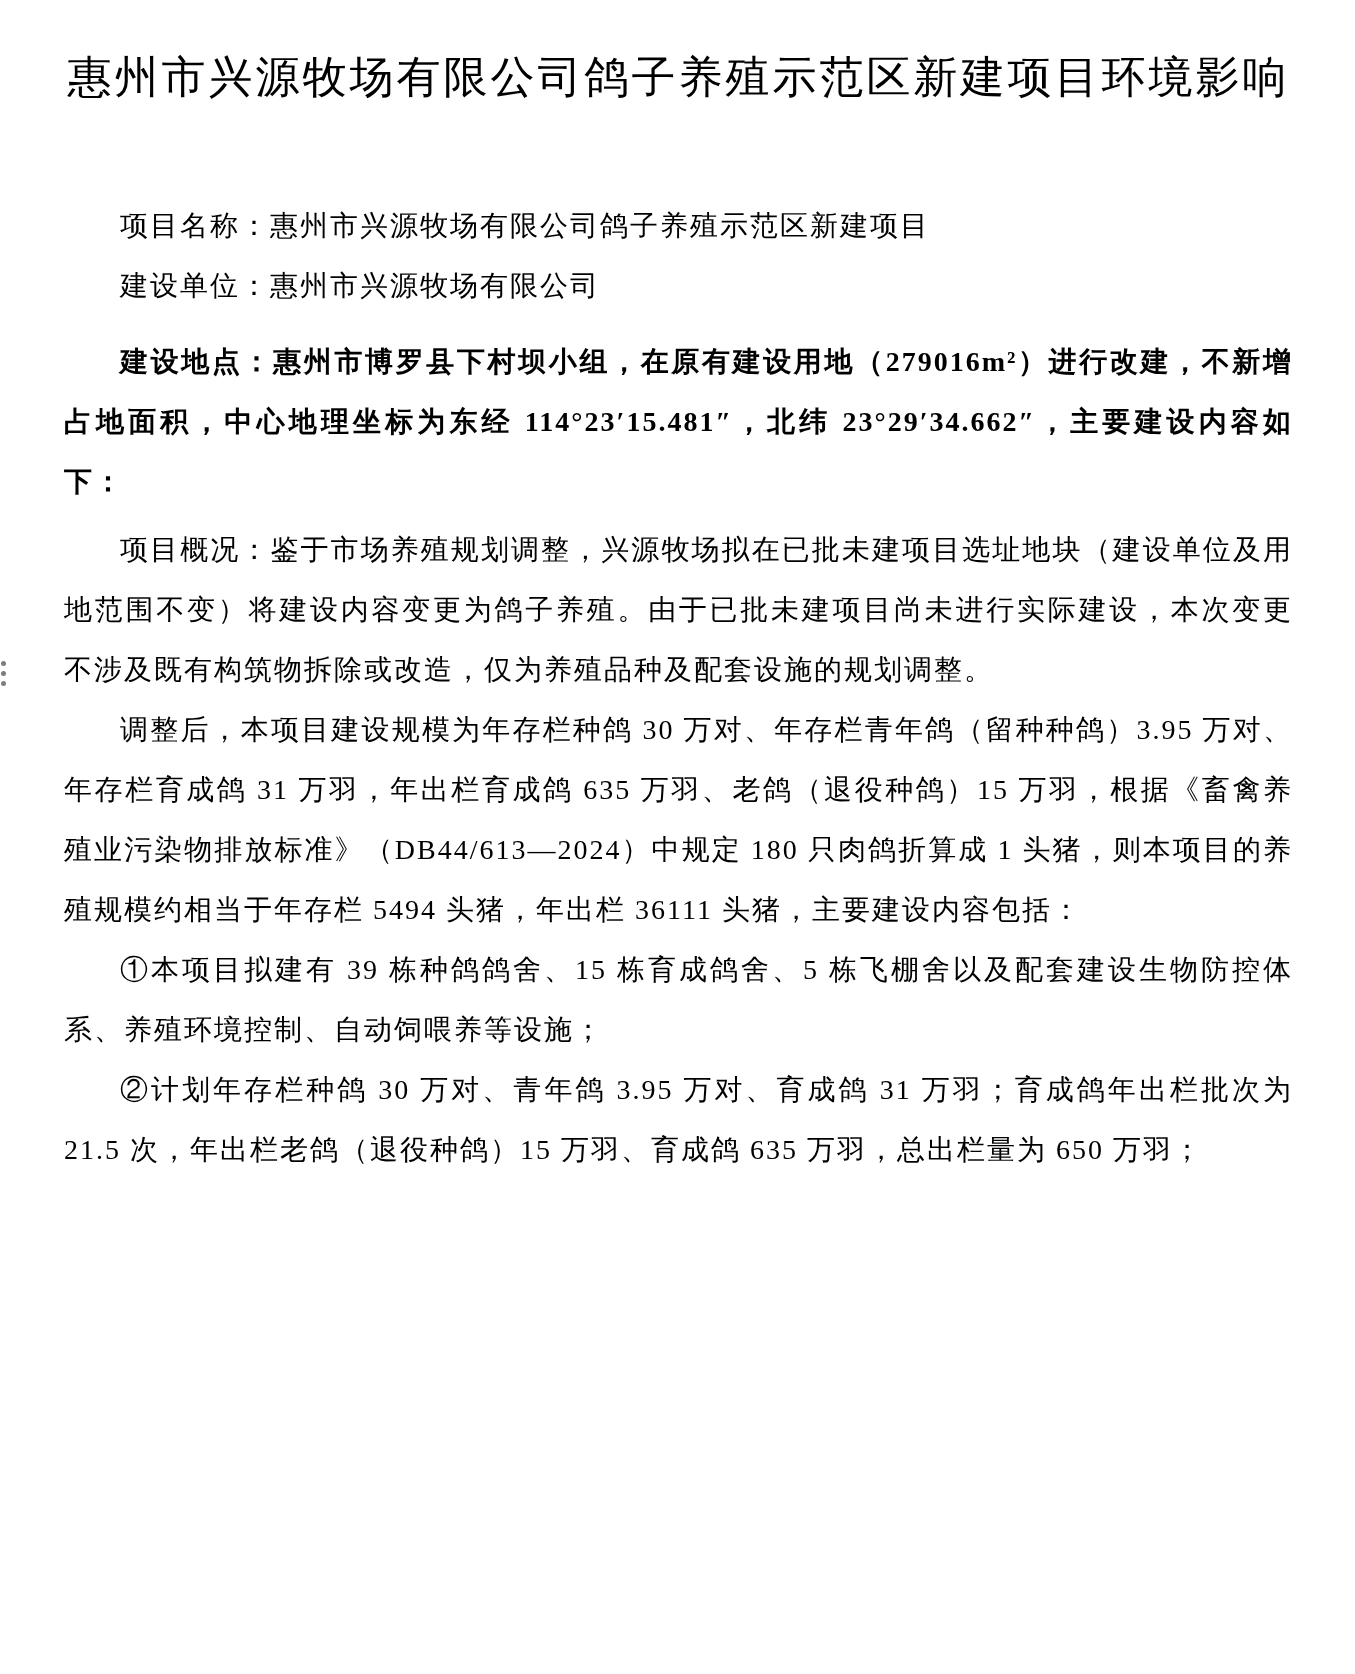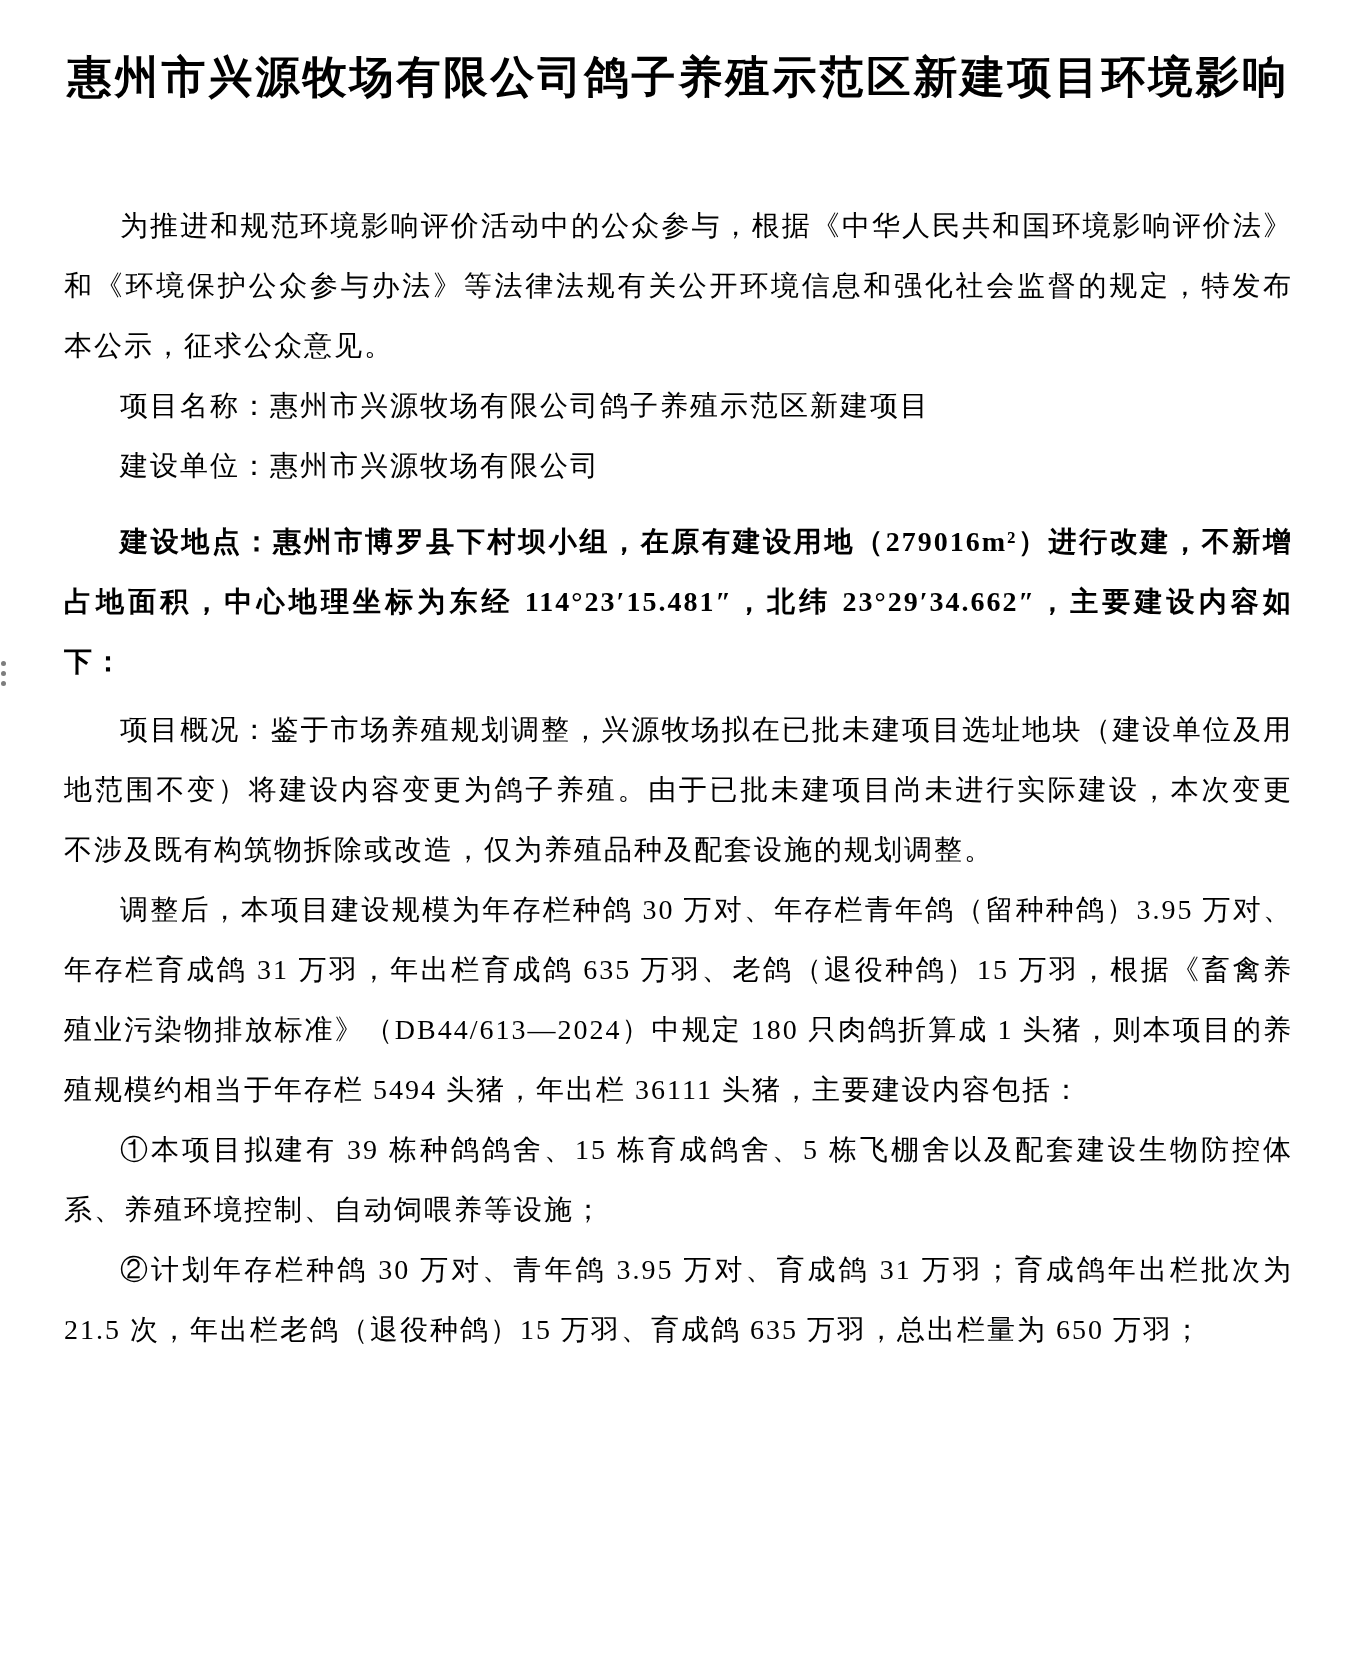--- a/index.html
+++ b/index.html
@@ -13,21 +13,21 @@
     height: 1674px;
     box-sizing: border-box;
     padding: 40px 62px 0 64px;
     background: #ffffff;
     color: #000000;
     overflow: hidden;
     font-family: "Liberation Serif", serif;
   }
   .doc-title {
     font-family: "Liberation Sans", sans-serif;
-    font-weight: bold;
+    font-weight: normal;
     font-size: 44px;
     line-height: 74px;
     letter-spacing: 3px;
     text-align: center;
     margin: 0 0 82px 0;
   }
   .title-line { display: block; }
   .para {
     font-size: 28px;
     line-height: 60px;
@@ -71,21 +71,20 @@
   <div class="edge-dots">
     <span class="dot"></span>
     <span class="dot"></span>
     <span class="dot"></span>
   </div>
 
   <h1 class="doc-title">
     <span class="title-line">惠州市兴源牧场有限公司鸽子养殖示范区新建项目环境影响</span>
   </h1>
 
-  <p class="para indent">为推进和规范环境影响评价活动中的公众参与，根据《中华人民共和国环境影响评价法》和《环境保护公众参与办法》等法律法规有关公开环境信息和强化社会监督的规定，特发布本公示，征求公众意见。</p>
 
 
   <p class="para indent">项目名称：惠州市兴源牧场有限公司鸽子养殖示范区新建项目</p>
 
   <p class="para indent">建设单位：惠州市兴源牧场有限公司</p>
 
   <p class="para indent gap-16">建设地点：惠州市博罗县下村坝小组，在原有建设用地（279016m²）进行改建，不新增占地面积，中心地理坐标为东经 114°23′15.481″，北纬 23°29′34.662″，主要建设内容如下：</p>
 
 
   <p class="para indent gap-8">项目概况：鉴于市场养殖规划调整，兴源牧场拟在已批未建项目选址地块（建设单位及用地范围不变）将建设内容变更为鸽子养殖。由于已批未建项目尚未进行实际建设，本次变更不涉及既有构筑物拆除或改造，仅为养殖品种及配套设施的规划调整。</p>

